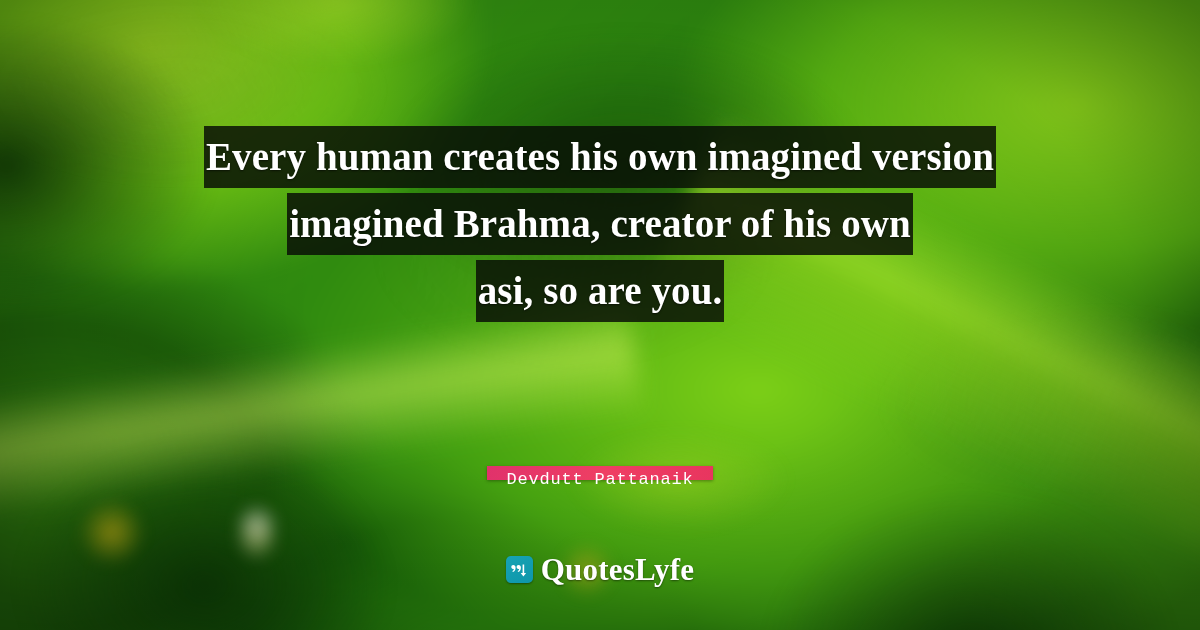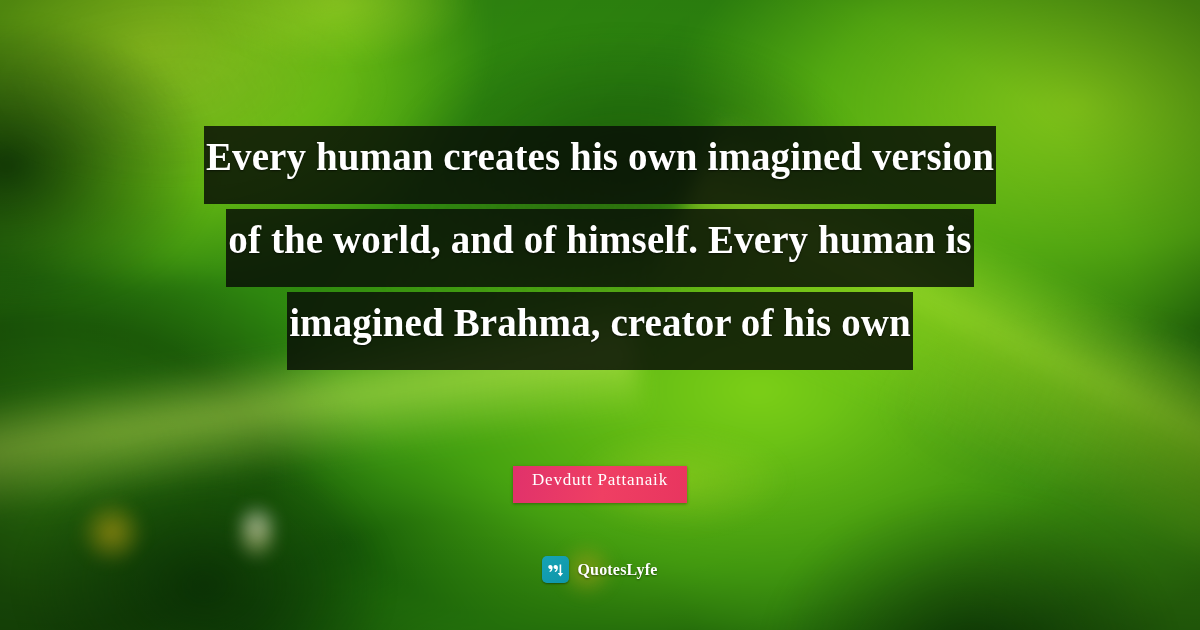--- a/index.html
+++ b/index.html
@@ -146,21 +146,21 @@
     margin-bottom: 5px;
   }
 
   .quote-line .band {
     display: inline-block;
     background: rgba(8,14,6,0.84);
     color: #ffffff;
     font-size: 39px;
     font-weight: bold;
     line-height: 62px;
-    height: 78px;
+    height: 62px;
     padding: 0 2px;
     letter-spacing: 0.1px;
     white-space: nowrap;
     text-shadow: 0 1px 2px rgba(0,0,0,0.55);
   }
 
   
   #author-badge-wrap {
     position: absolute;
     left: 0;
@@ -168,25 +168,25 @@
     width: 1200px;
     text-align: center;
     line-height: 0;
   }
   #author-badge {
     display: inline-block;
     background: linear-gradient(100deg, #e0326b 0%, #ef3f63 52%, #e8355f 100%);
     color: #ffffff;
     font-size: 17px;
     line-height: 27px;
-    height: 37px;
+    height: 14px;
     padding: 0 19px;
     letter-spacing: 0.8px;
     white-space: nowrap;
-    font-family: Liberation Serif, serif;
+    font-family: Liberation Mono, monospace;
     box-shadow: 0 1px 3px rgba(0,0,0,0.35);
   }
 
   
   #brand {
     position: absolute;
     left: 0;
     top: 556px;
     width: 1200px;
     display: flex;
@@ -200,21 +200,21 @@
     border-radius: 5px;
     background: linear-gradient(150deg, #16a3b4 0%, #0e96aa 100%);
     display: flex;
     align-items: center;
     justify-content: center;
     box-shadow: 0 1px 2px rgba(0,0,0,0.4);
     flex: none;
   }
   #brand-name {
     color: #ffffff;
-    font-size: 16px;
+    font-size: 31px;
     font-weight: bold;
     letter-spacing: 0.2px;
     font-family: "Liberation Serif", "DejaVu Serif", serif;
     text-shadow: 0 1px 2px rgba(0,0,0,0.45);
     line-height: 27px;
   }
 </style>
 </head>
 <body>
 
@@ -228,24 +228,24 @@
   <div class="bg-edge"></div>
   <div class="bg-edge2"></div>
   <div class="bg-layer bg-bokeh bg-blur"></div>
   <div class="bg-layer bg-vignette"></div>
 
   <div id="quote-block">
     <div class="quote-line">
       <span class="band">Every human creates his own imagined version</span>
     </div>
     <div class="quote-line">
-      <span class="band">of the world, and of himself. Every human is</span>
+      <span class="band">imagined Brahma, creator of his own</span>
     </div>
     <div class="quote-line">
-      <span class="band">imagined Brahma, creator of his own</span>
+      <span class="band">asi, so are you.</span>
     </div>
   </div>
 
   <div id="author-badge-wrap">
     <span id="author-badge">Devdutt Pattanaik</span>
   </div>
 
   <div id="brand">
     <span id="brand-mark">
       <svg width="20" height="20" viewBox="0 0 20 20" aria-hidden="true">

